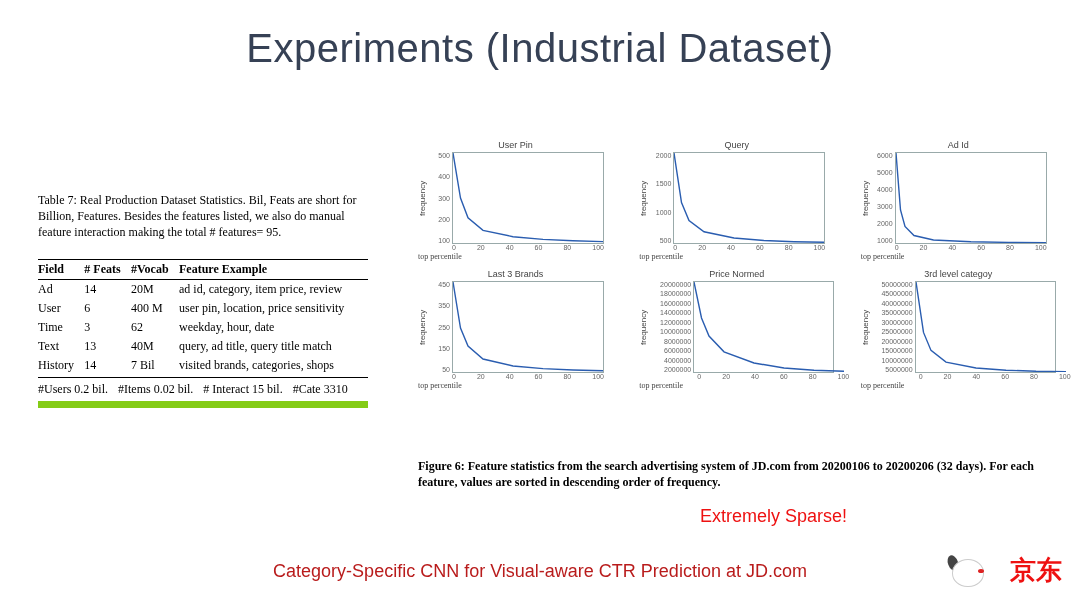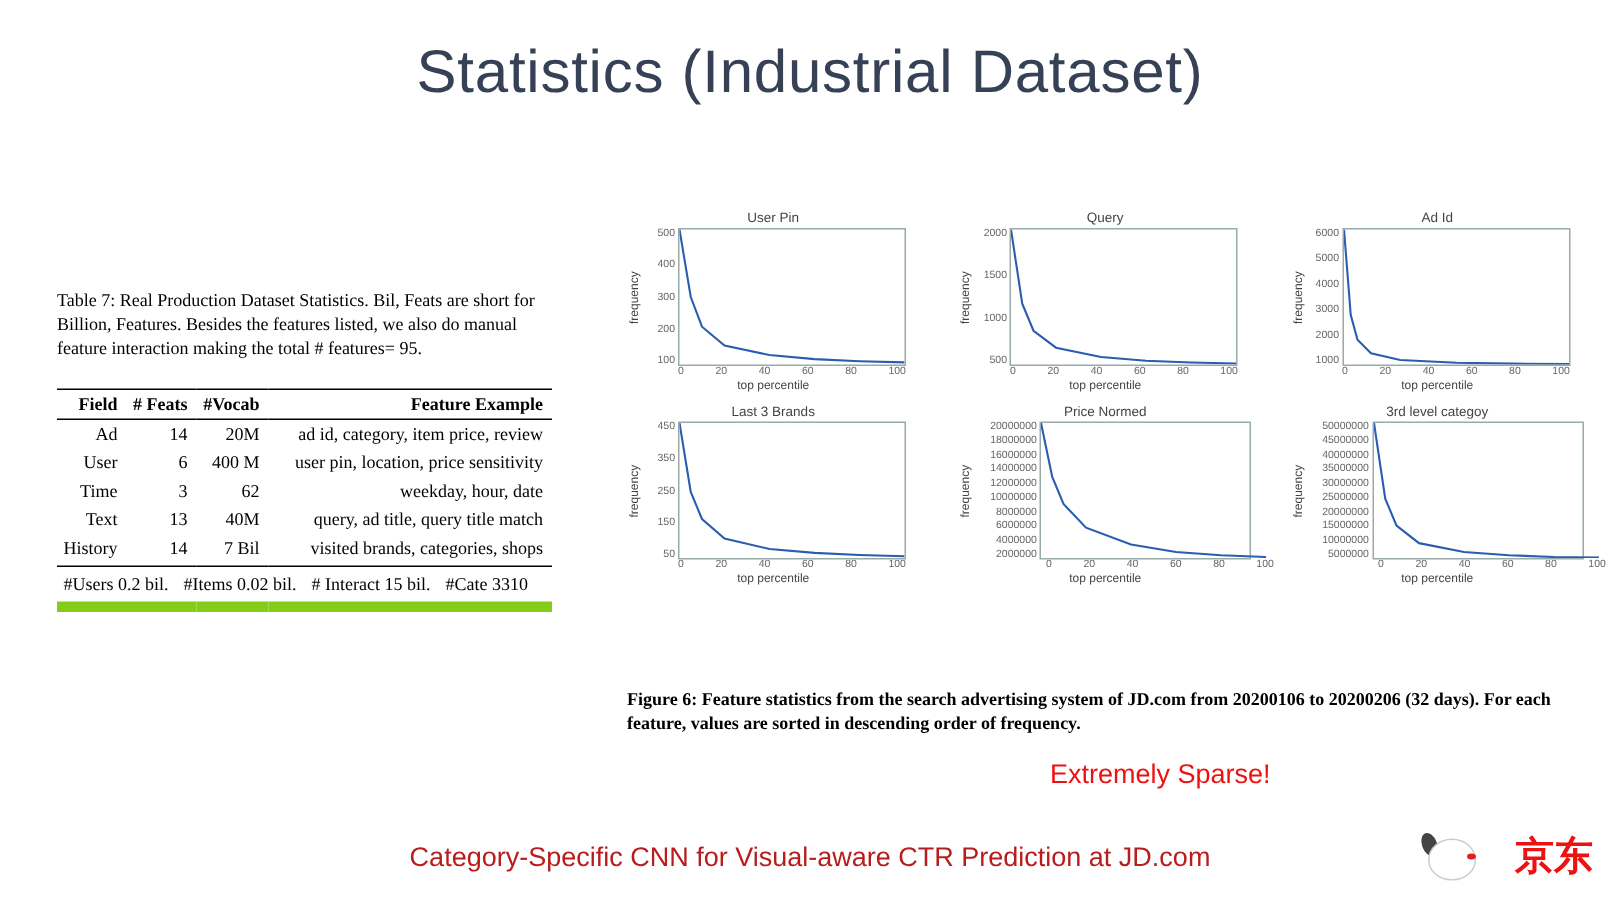--- a/index.html
+++ b/index.html
@@ -1,29 +1,29 @@
 <!DOCTYPE html>
 <html><head>
 <meta charset="utf-8">
 <style>
   html,body{margin:0;padding:0;width:1080px;height:598px;background:#fff;font-family:Georgia,'Times New Roman',serif;color:#000;overflow:hidden}
   .slide{position:relative;width:1080px;height:598px}
   .title{position:absolute;left:0;right:0;top:26px;text-align:center;font-family:Arial,Helvetica,sans-serif;font-size:40px;color:#364155;font-weight:400;letter-spacing:.5px}
   .left{position:absolute;left:38px;top:192px;width:330px}
   .caption{font-size:12px;font-weight:400;line-height:1.35}
   table.stats{border-collapse:collapse;margin-top:18px;font-size:12px;width:100%}
-  table.stats th,table.stats td{text-align:right;padding:2px 6px 2px 0;white-space:nowrap}
+  table.stats th,table.stats td{text-align:left;padding:2px 6px 2px 0;white-space:nowrap}
   table.stats thead tr{border-top:1px solid #000;border-bottom:1px solid #000}
   table.stats tbody tr:last-child td{padding-bottom:4px}
   table.stats tfoot tr{border-top:1px solid #000;border-bottom:7px solid #84cc16}
   table.stats tfoot td{padding:4px 6px 4px 0;font-size:12px}
   .charts{position:absolute;left:418px;top:140px;width:640px;display:grid;grid-template-columns:repeat(3,1fr);column-gap:24px;row-gap:8px}
   .mini{width:195px}
   .mini .ct{text-align:center;font-family:Arial,Helvetica,sans-serif;font-size:9px;color:#444;margin-bottom:2px}
-  .mini .xl{text-align:center;font-family:Liberation Sans, sans-serif;font-size:8px;color:#444;margin-top:1px}
+  .mini .xl{font-family:Liberation Serif, serif;font-size:8px;color:#444;margin-top:1px}
   .plotwrap{position:relative;display:flex}
   .ylabel{writing-mode:vertical-rl;transform:rotate(180deg);font-family:Arial,Helvetica,sans-serif;font-size:8px;color:#444;text-align:center;width:10px}
   .yt{display:flex;flex-direction:column;justify-content:space-between;font-family:Arial,Helvetica,sans-serif;font-size:7px;color:#666;text-align:right;height:92px;padding-right:2px}
   .plot{border:1px solid #9aa;width:150px;height:90px;position:relative;background:#fff}
   .plot svg{position:absolute;left:0;top:0;width:150px;height:90px}
   .plot svg path{fill:none;stroke:#2a5db0;stroke-width:1.4}
   .xt{display:flex;justify-content:space-between;font-family:Arial,Helvetica,sans-serif;font-size:7px;color:#666;margin-left:auto;width:152px}
   .fig6{position:absolute;left:418px;top:458px;width:640px;font-size:12px;font-weight:700;line-height:1.35}
   .sparse{position:absolute;left:700px;top:506px;font-family:Arial,Helvetica,sans-serif;font-size:18px;color:#e11;font-weight:400}
   .footer{position:absolute;left:0;right:0;bottom:16px;text-align:center;font-family:Arial,Helvetica,sans-serif;font-size:18px;color:#b91c1c}
@@ -31,21 +31,21 @@
   .logo .dog{width:40px;height:32px;position:relative}
   .logo .dog .body{position:absolute;width:30px;height:26px;background:#fff;border:1px solid #ccc;border-radius:50% 50% 48% 48%;left:4px;top:4px}
   .logo .dog .ear{position:absolute;width:10px;height:16px;background:#444;border-radius:50%;left:0;top:0;transform:rotate(-20deg)}
   .logo .dog .nose{position:absolute;width:6px;height:4px;background:#d22;border-radius:50%;right:4px;top:14px}
   .logo .txt{font-family:"Microsoft YaHei",Arial,sans-serif;font-size:26px;font-weight:700;color:#e11}
 </style>
 </head>
 <body>
 <div class="slide">
 
-  <div class="title">Statistics (Industrial Dataset)</div>
+  <div class="title">Experiments (Industrial Dataset)</div>
 
   <div class="left">
     <div class="caption">Table 7: Real Production Dataset Statistics. Bil, Feats are short for Billion, Features. Besides the features listed, we also do manual feature interaction making the total # features= 95.</div>
     <table class="stats">
       <thead>
           <tr>
         <th>Field</th>
         <th># Feats</th>
         <th>#Vocab</th>
         <th>Feature Example</th>

